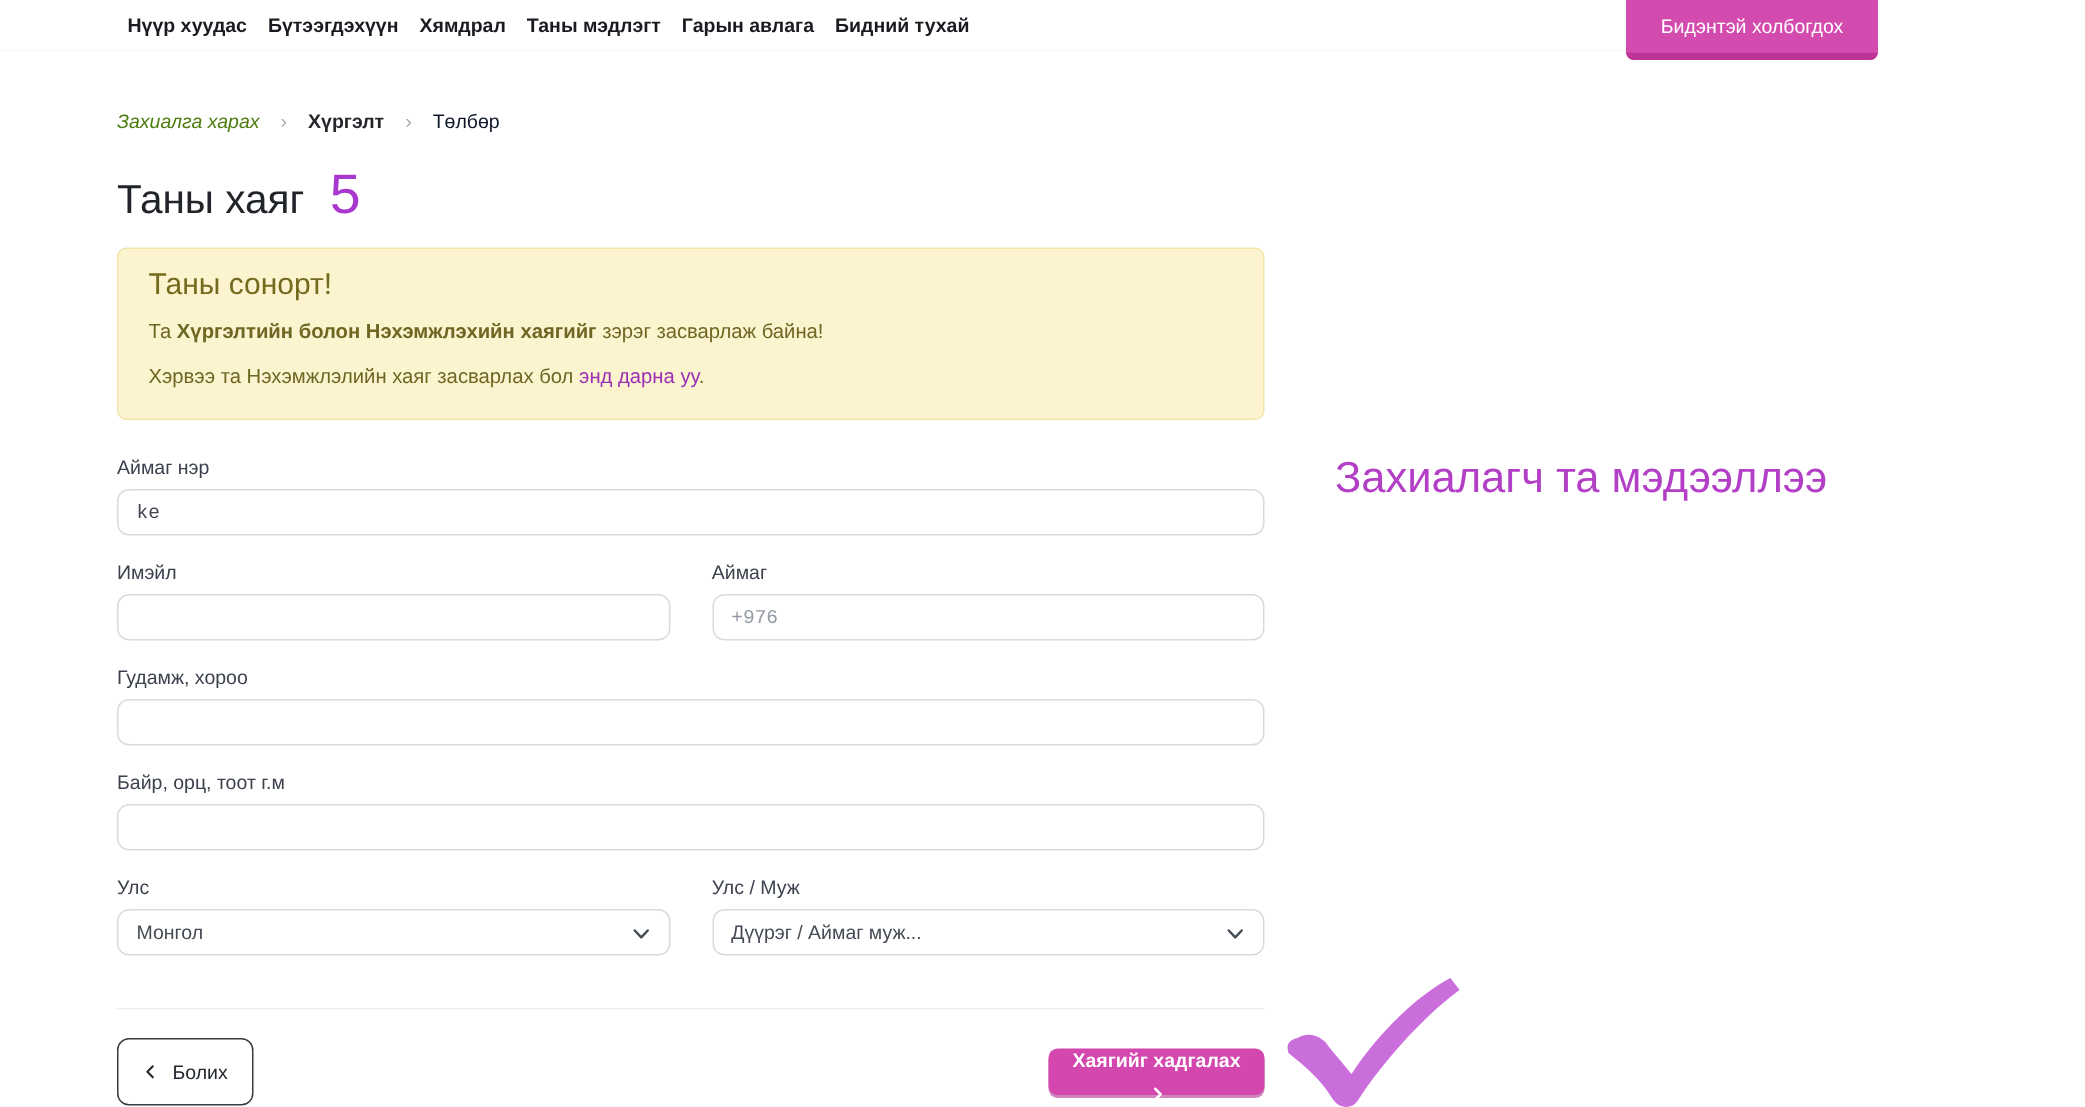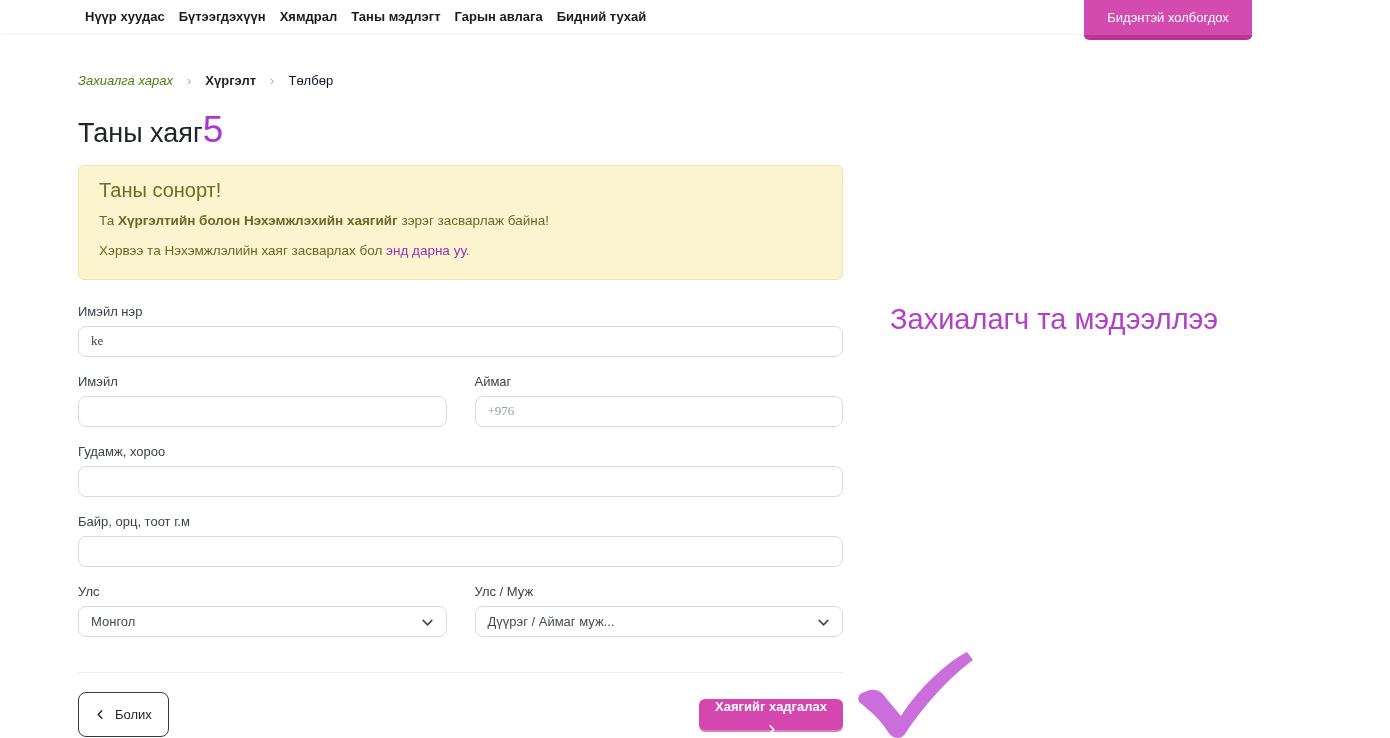--- a/index.html
+++ b/index.html
@@ -29,40 +29,40 @@
 
   
   .main { position:absolute; left:78px; top:73px; width:765px; }
 
   .breadcrumb { display:flex; align-items:center; gap:14px; font-size:13px; }
   .bc-link    { color:#4d7c0f; cursor:pointer;font-style:italic; }
   .bc-current { color:#27262c; font-weight:700; cursor:pointer; }
   .bc-disabled{ color:#0f172a; }
   .bc-sep     { color:#a7abb3; font-size:13px; }
 
-  .title-row { margin-top:21px; display:flex; align-items:baseline; }
+  .title-row { margin-top:21px; display:flex; align-items:baseline; gap:17px; }
   .page-title { font-size:27px; font-weight:500; color:#212529; }
   .step-number { font-size:37px; font-weight:400; color:#a838d0; }
 
   .alert {
     margin-top:14px; background:#fcf4cf; border:1px solid #f1e5ad;
     border-radius:6px; padding:13px 20px 17px;
   }
   .alert-heading { margin:0 0 8px; font-size:20px; font-weight:500; color:#726b1f; }
   .alert-line { margin:9px 0 0; font-size:13.5px; color:#6d6724; line-height:1.55; }
   .alert-line b { font-weight:700; }
   .alert-link { color:#9c2fb5; text-decoration:none; cursor:pointer; }
 
   
   .form { margin-top:24px; }
   .group { margin-bottom:17px; }
   .field-label { font-size:13px; color:#3c414e; margin-bottom:7px; }
   .text-input {
     width:100%; height:31px; border:1px solid #d7dbe1; border-radius:8px;
-    padding:0 12px; font-size:13px; color:#3f4350; font-family:Liberation Serif, serif; background:#fff;
+    padding:0 12px; font-size:13px; color:#3f4350; font-family:Liberation Mono, monospace; background:#fff;
     outline:none; display:block;
   }
   .text-input::placeholder { color:#949aa6; }
   .row { display:flex; gap:28px; }
   .col { flex:1; min-width:0; }
   .select {
     position:relative; height:31px; border:1px solid #d7dbe1; border-radius:8px;
     display:flex; align-items:center; padding:0 34px 0 12px; font-size:13px;
     color:#454b54; background:#fff; cursor:pointer;
   }
@@ -124,21 +124,21 @@
 
   <div class="alert">
     <h2 class="alert-heading">Таны сонорт!</h2>
     <p class="alert-line"><span>Та </span><b>Хүргэлтийн болон Нэхэмжлэхийн хаягийг</b><span> зэрэг засварлаж байна!</span></p>
     <p class="alert-line"><span>Хэрвээ та Нэхэмжлэлийн хаяг засварлах бол </span><a class="alert-link">энд дарна уу</a><span>.</span></p>
   </div>
 
   <div class="form">
 
     <div class="group">
-      <div class="field-label">Имэйл нэр</div>
+      <div class="field-label">Аймаг нэр</div>
       <input class="text-input" type="text" value="ke" style="">
     </div>
 
     <div class="row">
       <div class="col group">
         <div class="field-label">Имэйл</div>
         <input class="text-input" type="text" value="" style="">
       </div>
       <div class="col group">
         <div class="field-label">Аймаг</div>

